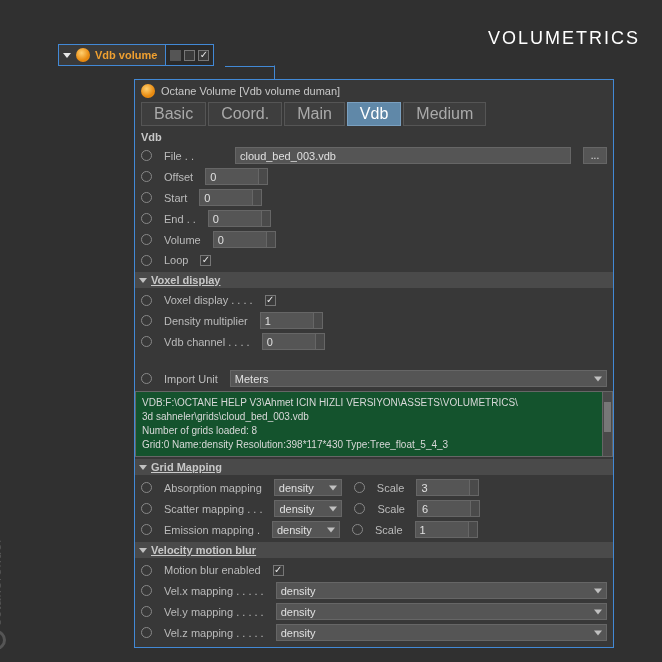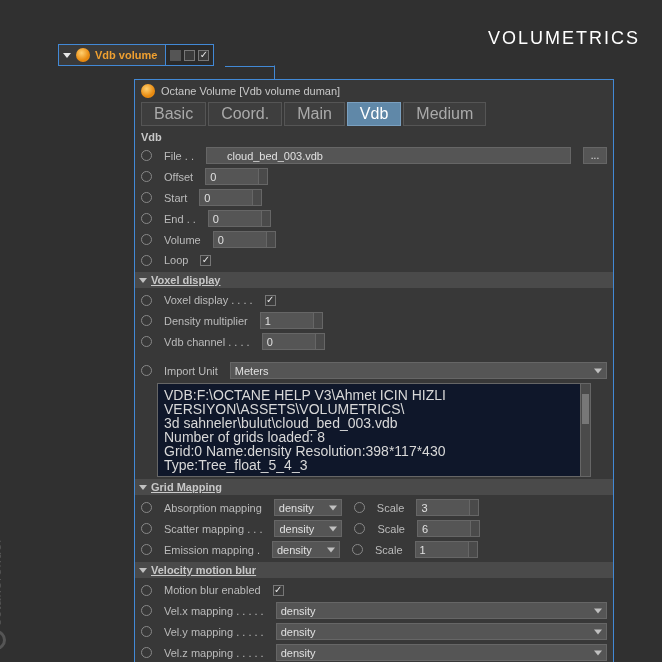--- a/index.html
+++ b/index.html
@@ -124,23 +124,23 @@
 .rlabel {
   white-space: pre;
   color: #bbb;
 }
 .textfield {
   flex: 1;
   height: 17px;
   background: #555;
   border: 1px solid #666;
   color: #e0e0e0;
-  padding: 0 20px;
+  padding: 0 4px;
   font-size: 11px;
-  display:flex;align-items:center;
+  display:flex;align-items:center;margin-left:29px;
 }
 .spinner {
   width: 63px;
   height: 17px;
   background: #555;
   border: 1px solid #666;
   color: #e0e0e0;
   padding: 0 4px;
   font-size: 11px;
   display: flex;
@@ -181,27 +181,27 @@
   content: "";
   position: absolute;
   right: 4px; top: 50%;
   transform: translateY(-50%);
   width: 0; height: 0;
   border-left: 4px solid transparent;
   border-right: 4px solid transparent;
   border-top: 5px solid #c0c0c0;
 }
 .info-box {
-  margin: 2px 22px;
-  background: #0f172a;
+  margin: 2px 0;
+  background: #14532d;
   border: 1px solid #666;
   padding: 4px 6px;
   color: #d8d8d8;
   line-height: 14px;
-  font-size: 14px;
+  font-size: 10px;
   position: relative;
 }
 .info-box .scroll {
   position:absolute;right:0;top:0;bottom:0;width:10px;background:#4a4a4a;border-left:1px solid #666;
 }
 .info-box .scroll .thumb{position:absolute;left:1px;right:1px;top:10px;height:30px;background:#777;}
 .logo {
   position: absolute;
   left: 6px; bottom: 12px;
   transform: rotate(-90deg);
@@ -292,28 +292,28 @@
     <span class="radio"></span>
     <span class="rlabel">Density multiplier</span>
     <span class="spinner">1</span>
   </div>
   <div class="row">
     <span class="radio"></span>
     <span class="rlabel">Vdb channel . . . .</span>
     <span class="spinner">0</span>
   </div>
 
-  <div class="row" style="margin-top:8px;">
+  <div class="row" style="margin-top:16px;">
     <span class="radio"></span>
     <span class="rlabel">Import Unit</span>
     <span class="dropdown" style="flex:1">Meters</span>
   </div>
   <div class="info-box">
     <div>VDB:F:\OCTANE HELP V3\Ahmet ICIN HIZLI VERSIYON\ASSETS\VOLUMETRICS\</div>
-    <div>3d sahneler\bulut\cloud_bed_003.vdb</div>
+    <div>3d sahneler\grids\cloud_bed_003.vdb</div>
     <div>Number of grids loaded: 8</div>
     <div>Grid:0  Name:density  Resolution:398*117*430  Type:Tree_float_5_4_3</div>
     <div class="scroll">
         <div class="thumb"></div>
       </div>
   </div>
 
   <div class="section-collapse">
     <span class="tri"></span>
     <span>Grid Mapping</span>

